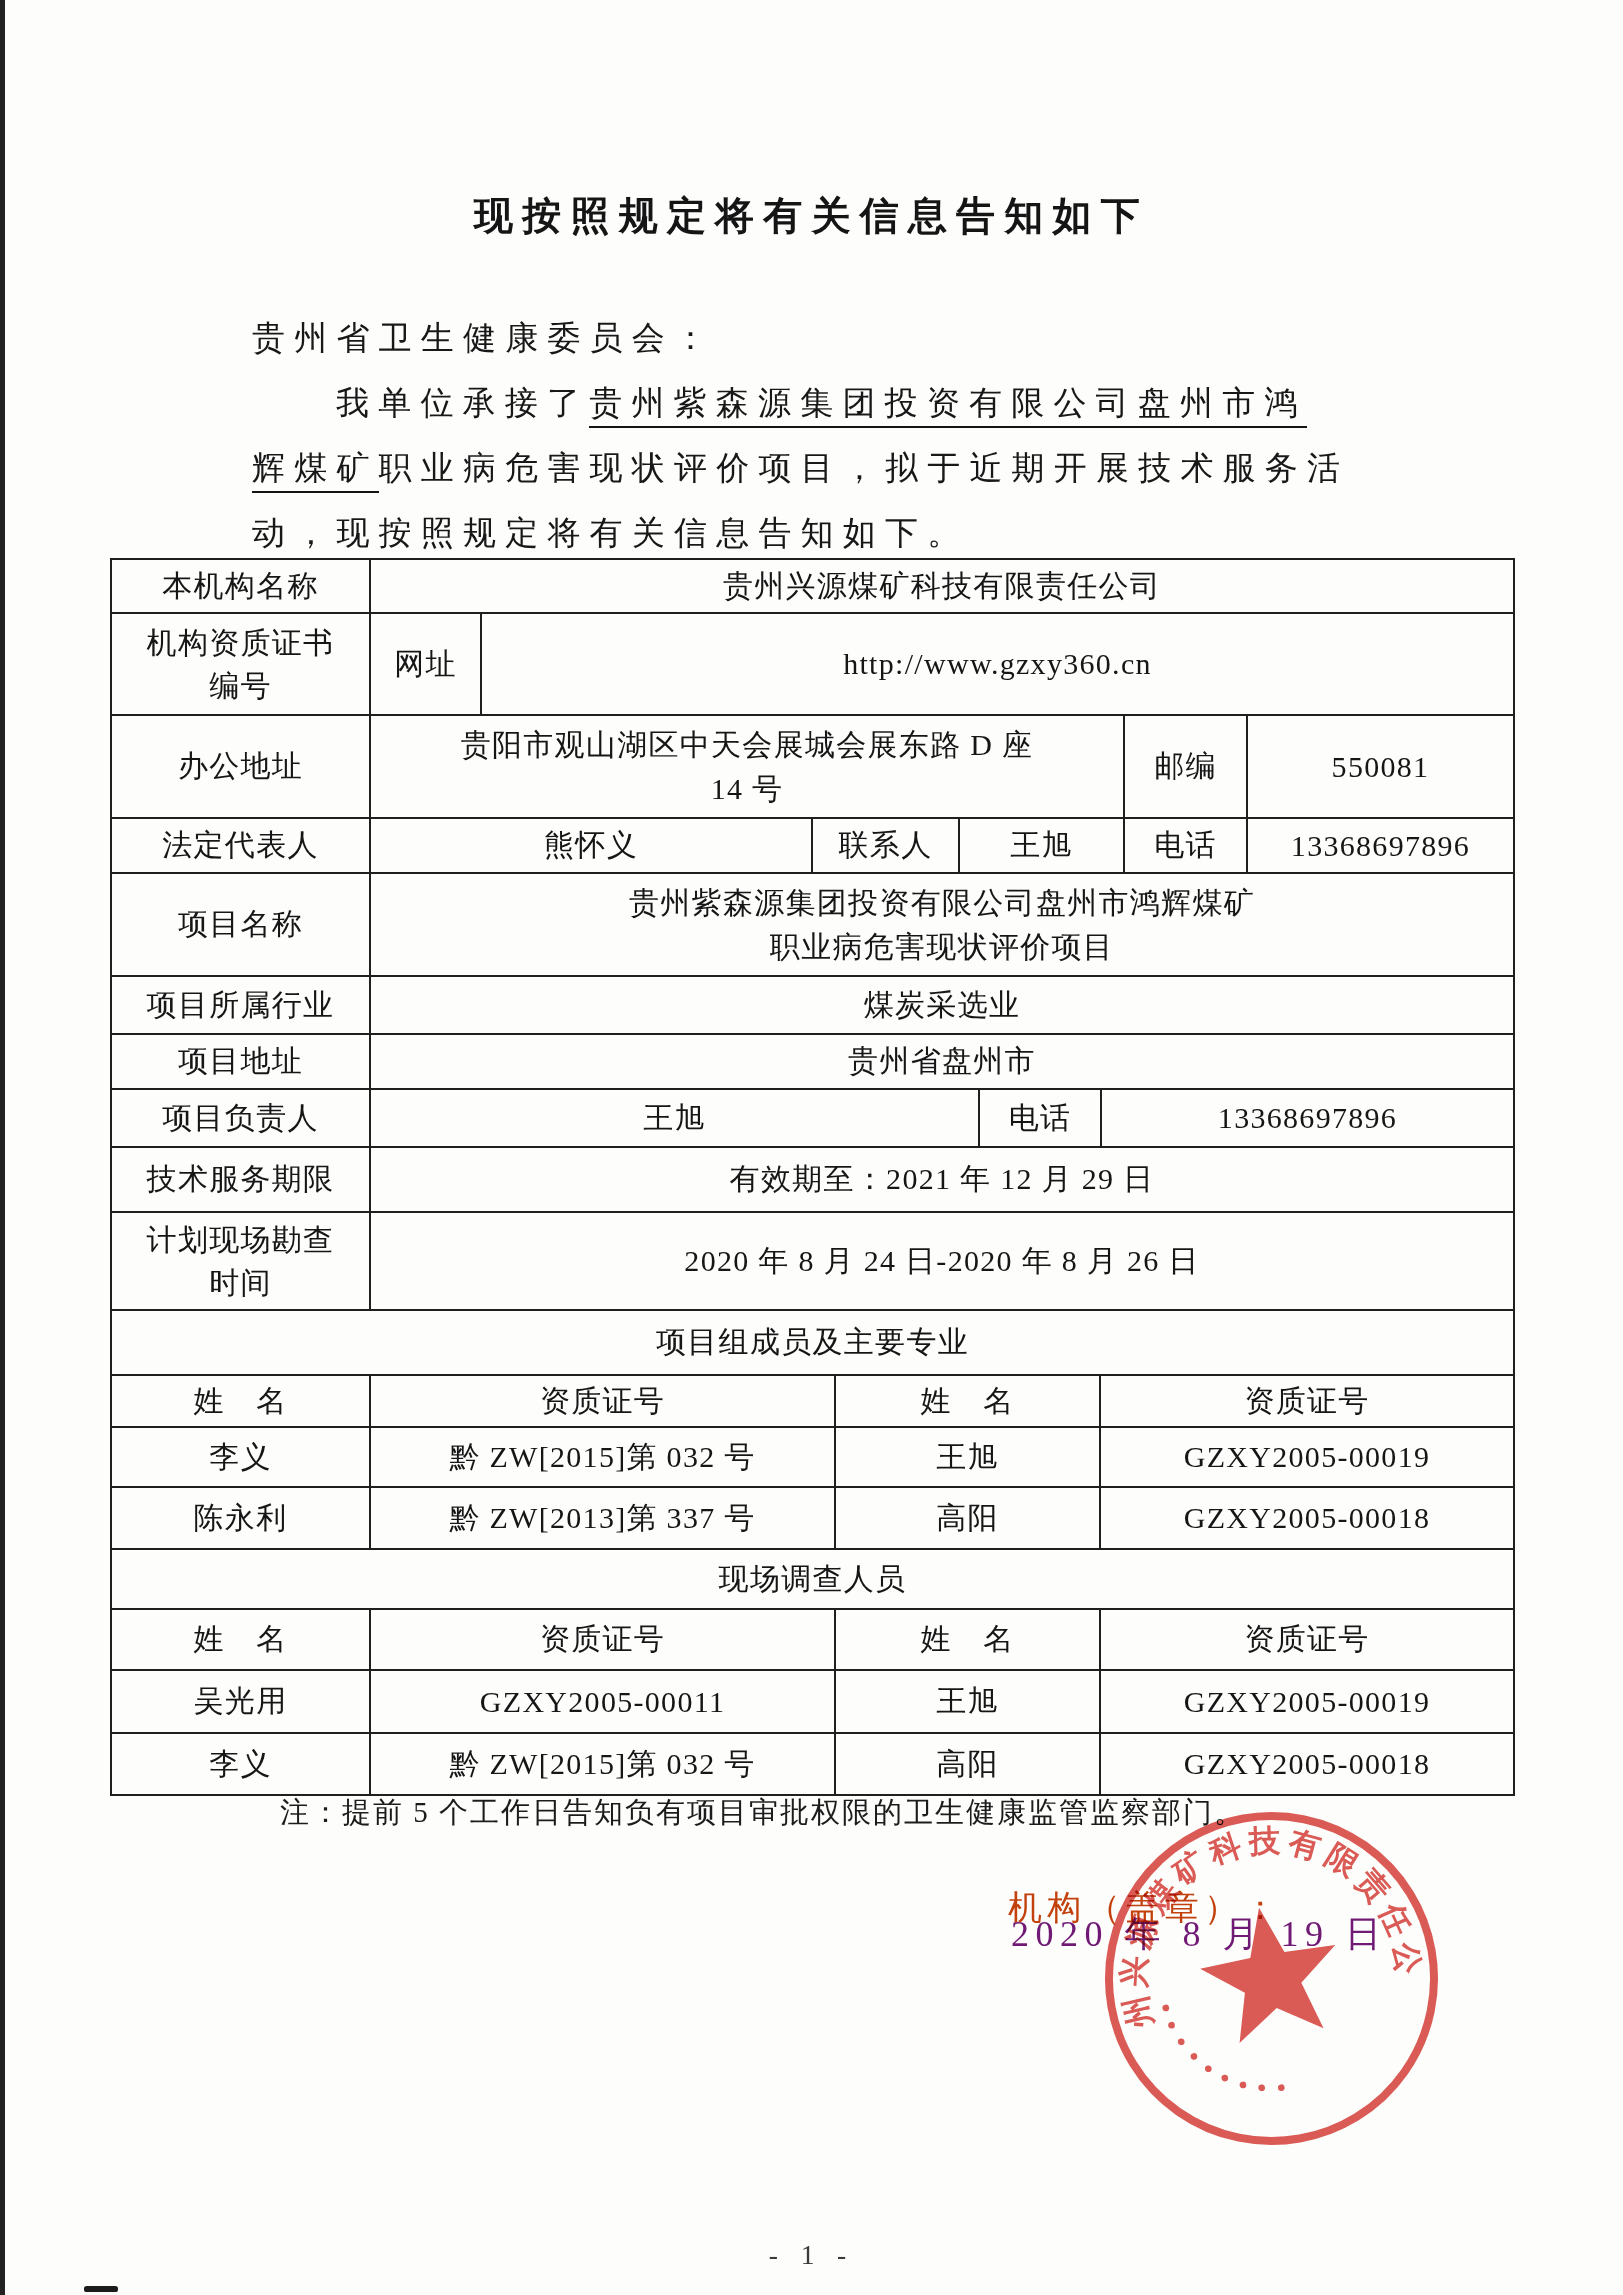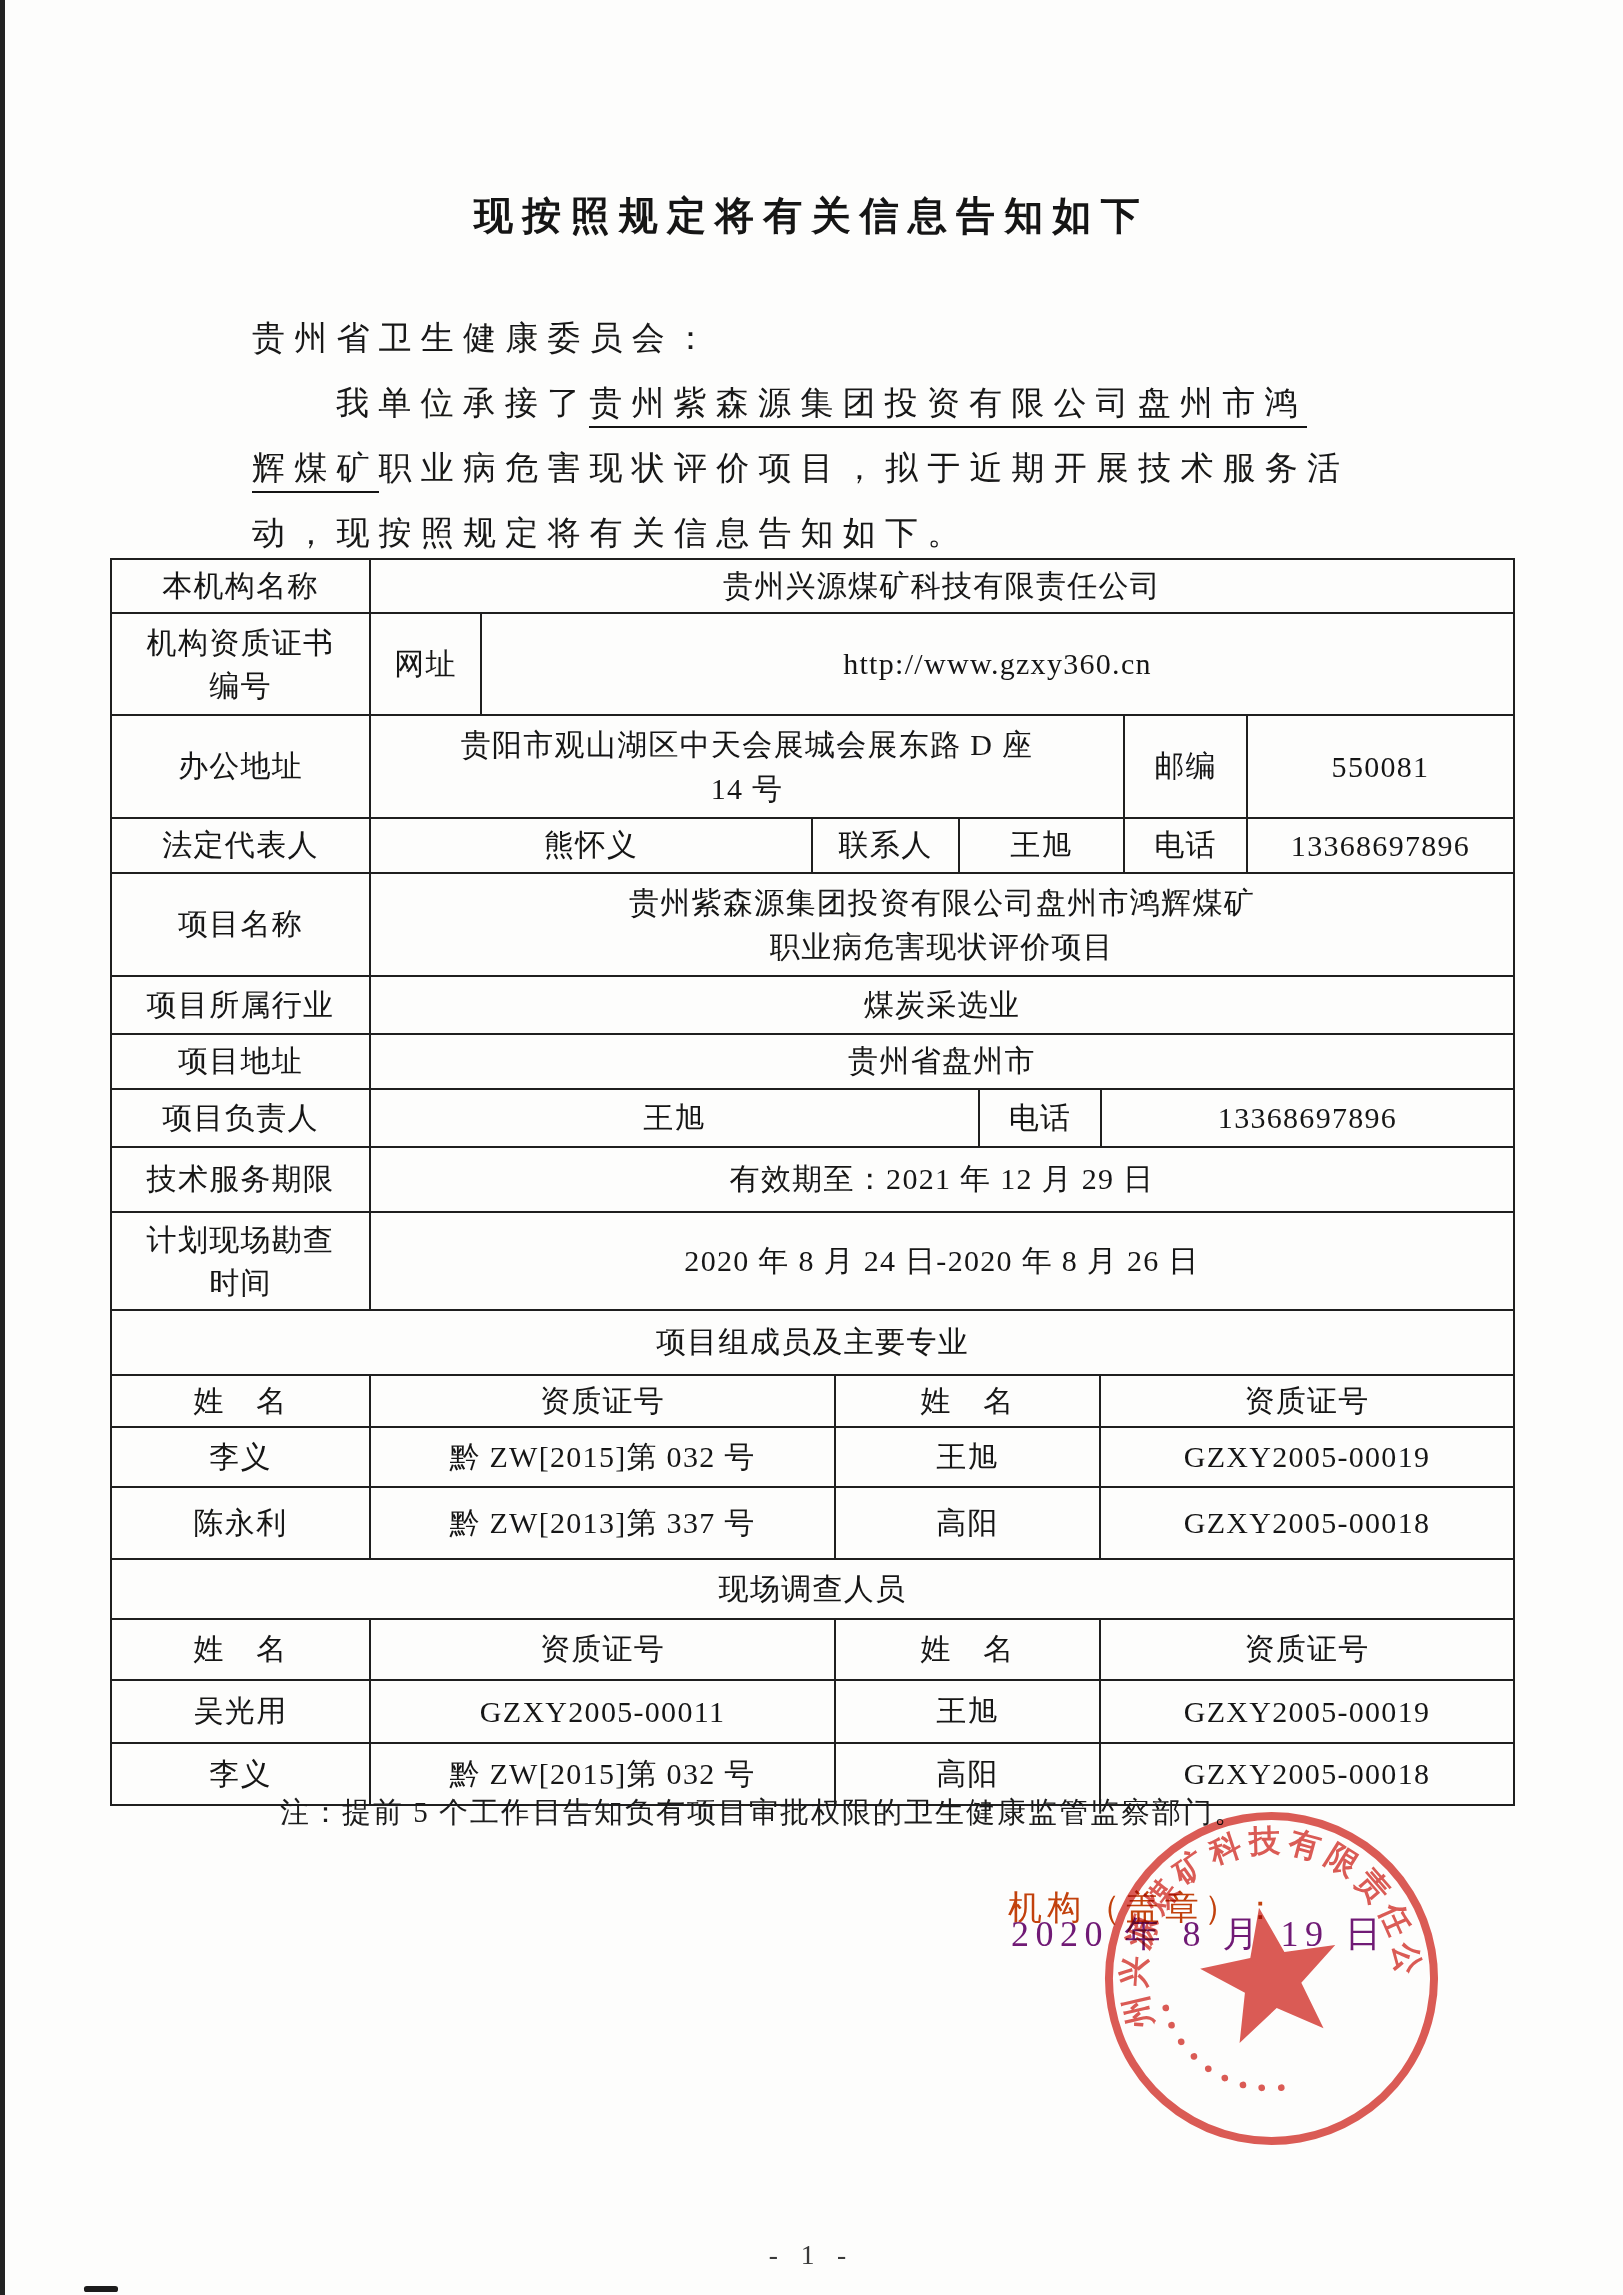--- a/index.html
+++ b/index.html
@@ -140,21 +140,21 @@
     <div class="tcell grow">资质证号</div>
   </div>
 
   <div class="trow" style="height:60px">
     <div class="tcell w-label">李义</div>
     <div class="tcell" style="width:465px;flex:0 0 465px">黔 ZW[2015]第 032 号</div>
     <div class="tcell" style="width:265px;flex:0 0 265px">王旭</div>
     <div class="tcell grow">GZXY2005-00019</div>
   </div>
 
-  <div class="trow" style="height:72px">
+  <div class="trow" style="height:62px">
     <div class="tcell w-label">陈永利</div>
     <div class="tcell" style="width:465px;flex:0 0 465px">黔 ZW[2013]第 337 号</div>
     <div class="tcell" style="width:265px;flex:0 0 265px">高阳</div>
     <div class="tcell grow">GZXY2005-00018</div>
   </div>
 
   <div class="trow" style="height:60px">
     <div class="tcell grow">现场调查人员</div>
   </div>
 

